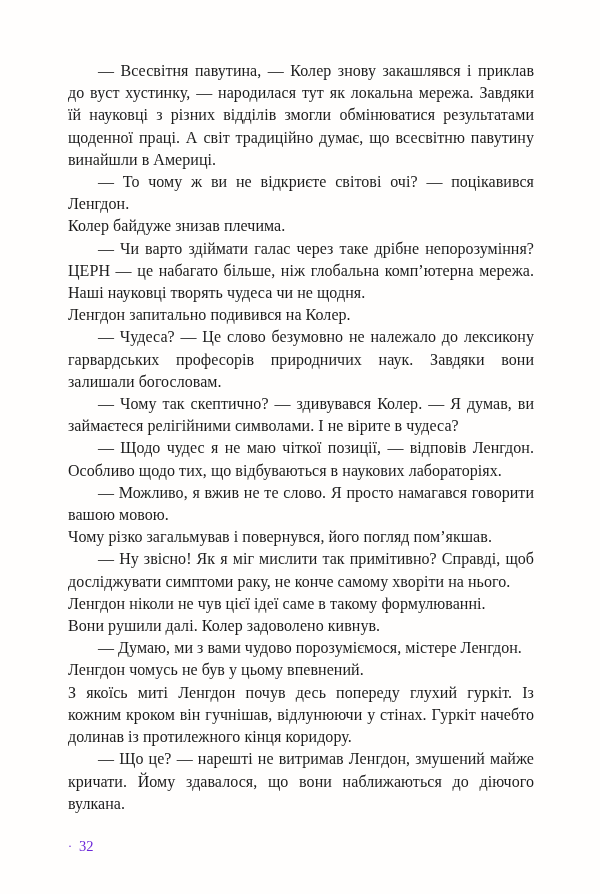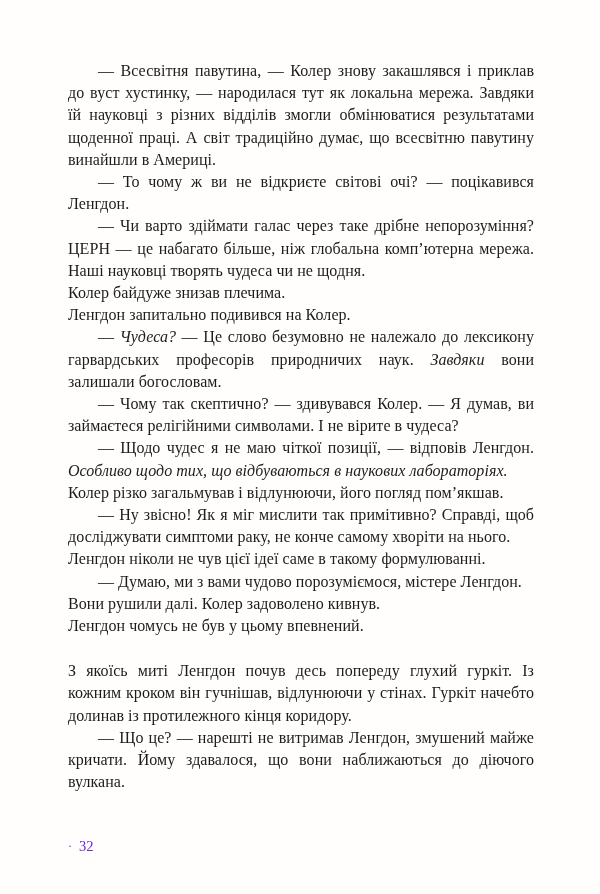--- a/index.html
+++ b/index.html
@@ -27,24 +27,22 @@
     letter-spacing: 0.05px;
   }
   .para {
     margin: 0;
     padding: 0;
   }
   .para.indent {
     text-indent: 30px;
   }
   .para.section-break {
-    margin-top: 23px;
   }
   .italic {
-    font-style: italic;
   }
   .footer {
     position: absolute;
     left: 68px;
     top: 838px;
     font-size: 14.5px;
     color: #6d28d9;
   }
   .footer .marker {
     font-size: 12px;
@@ -52,31 +50,32 @@
     vertical-align: 1px;
   }
 </style>
 </head>
 <body>
 
 <div class="page">
   <div class="text-block">
       <p class="para indent"><span>— Всесвітня павутина, — Колер знову закашлявся і приклав до вуст хустинку, — народилася тут як локальна мережа. Завдяки їй науковці з різних відділів змогли обмінюватися результатами щоденної праці. А світ традиційно думає, що всесвітню павутину винайшли в Америці.</span></p>
       <p class="para indent"><span>— То чому ж ви не відкриєте світові очі? — поцікавився Ленгдон.</span></p>
+      <p class="para"><span>Колер байдуже знизав плечима.</span></p>
       <p class="para indent"><span>— Чи варто здіймати галас через таке дрібне непорозуміння? ЦЕРН — це набагато більше, ніж глобальна комп’ютерна мережа. Наші науковці творять чудеса чи не щодня.</span></p>
-      <p class="para"><span>Колер байдуже знизав плечима.</span></p>
       <p class="para"><span>Ленгдон запитально подивився на Колер.</span></p>
       <p class="para indent"><span>— </span><span class="italic">Чудеса?</span><span> — Це слово безумовно не належало до лексикону гарвардських професорів природничих наук. </span><span class="italic">Завдяки</span><span> вони залишали богословам.</span></p>
       <p class="para indent"><span>— Чому так скептично? — здивувався Колер. — Я думав, ви займаєтеся релігійними символами. І не вірите в чудеса?</span></p>
       <p class="para indent"><span>— Щодо чудес я не маю чіткої позиції, — відповів Ленгдон. </span><span class="italic">Особливо щодо тих, що відбуваються в наукових лабораторіях.</span></p>
-      <p class="para"><span>Колер різко загальмував і відлунюючи, його погляд пом’якшав.</span></p>
+      <p class="para indent"><span>— Можливо, я вжив не те слово. Я просто намагався говорити вашою мовою.</span></p>
+      <p class="para"><span>Чому різко загальмував і повернувся, його погляд пом’якшав.</span></p>
       <p class="para indent"><span>— Ну звісно! Як я міг мислити так примітивно? Справді, щоб досліджувати симптоми раку, не конче самому хворіти на нього.</span></p>
       <p class="para"><span>Ленгдон ніколи не чув цієї ідеї саме в такому формулюванні.</span></p>
+      <p class="para"><span>Вони рушили далі. Колер задоволено кивнув.</span></p>
       <p class="para indent"><span>— Думаю, ми з вами чудово порозуміємося, містере Ленгдон.</span></p>
-      <p class="para"><span>Вони рушили далі. Колер задоволено кивнув.</span></p>
       <p class="para"><span>Ленгдон чомусь не був у цьому впевнений.</span></p>
       <p class="para section-break"><span>З якоїсь миті Ленгдон почув десь попереду глухий гуркіт. Із кожним кроком він гучнішав, відлунюючи у стінах. Гуркіт начебто долинав із протилежного кінця коридору.</span></p>
       <p class="para indent"><span>— Що це? — нарешті не витримав Ленгдон, змушений майже кричати. Йому здавалося, що вони наближаються до діючого вулкана.</span></p>
     </div>
   <div class="footer">
     <span class="marker">·</span><span>32</span>
   </div>
 </div>
 
 </body></html>

